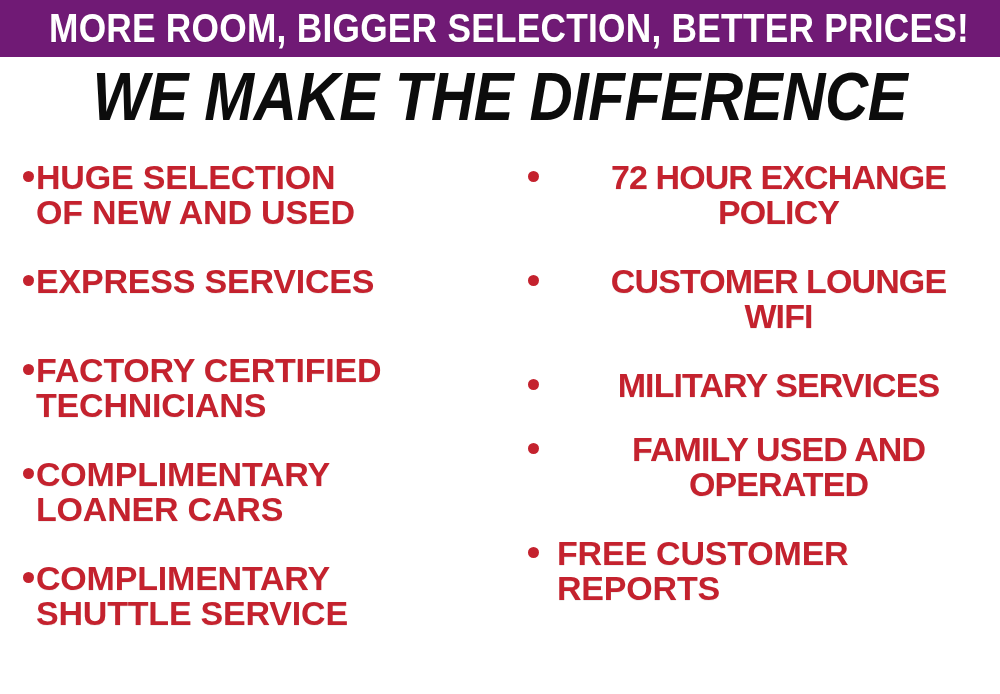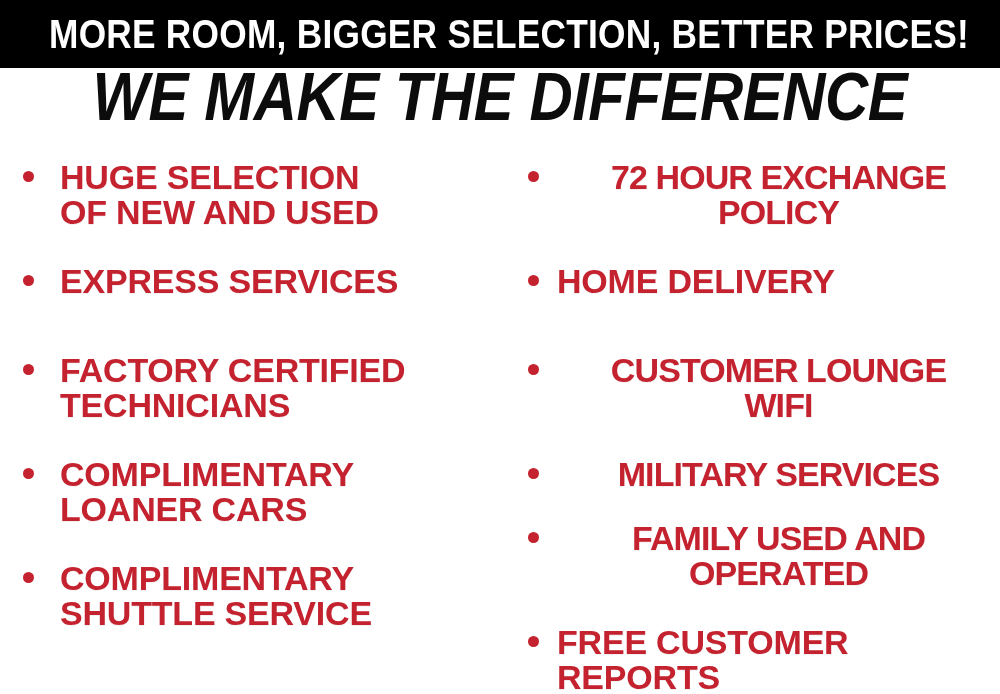--- a/index.html
+++ b/index.html
@@ -20,22 +20,22 @@
     overflow: hidden;
     box-sizing: border-box;
   }
 
   
   .banner {
     position: absolute;
     left: 0;
     top: 0;
     width: 1000px;
-    height: 68px;
-    background: #000000;
+    height: 57px;
+    background: #701a75;
     display: flex;
     align-items: center;
     overflow: hidden;
   }
   .banner-text {
     color: #ffffff;
     font-family: "Liberation Sans", sans-serif;
     font-weight: bold;
     font-size: 41px;
     line-height: 41px;
@@ -84,21 +84,21 @@
     position: absolute;
     top: 0;
     width: 500px;
     height: 534px;
   }
   .col-left  { left: 0px;   }
   .col-right { left: 500px; }
 
   .bullet-item {
     position: relative;
-    padding-left: 60px;
+    padding-left: 36px;
     margin-bottom: 29px;
   }
   .col-right .bullet-item { padding-left: 57px; }
 
   .bullet-dot {
     position: absolute;
     left: 23px;
     top: 11px;
     width: 11px;
     height: 11px;
@@ -177,24 +177,20 @@
     </div>
 
     <div class="col col-right">
 
       <div class="bullet-item gap-lg">
         <span class="bullet-dot"></span>
         <span class="bullet-text tight">72 HOUR EXCHANGE
 POLICY</span>
       </div>
 
-      <div class="bullet-item gap-xl">
-        <span class="bullet-dot"></span>
-        <span class="bullet-text">HOME DELIVERY</span>
-      </div>
 
       <div class="bullet-item gap-lg">
         <span class="bullet-dot"></span>
         <span class="bullet-text tight">CUSTOMER LOUNGE
 WIFI</span>
       </div>
 
       <div class="bullet-item">
         <span class="bullet-dot"></span>
         <span class="bullet-text tight">MILITARY SERVICES</span>

